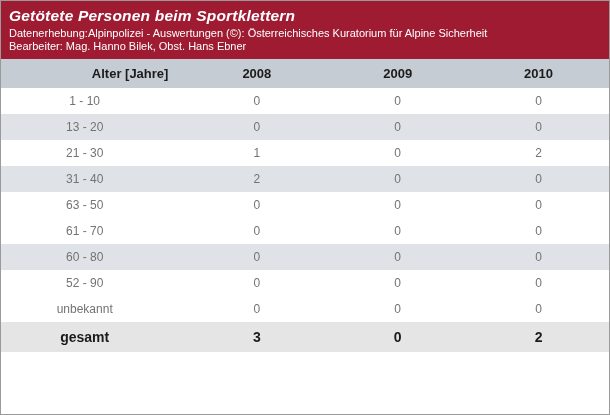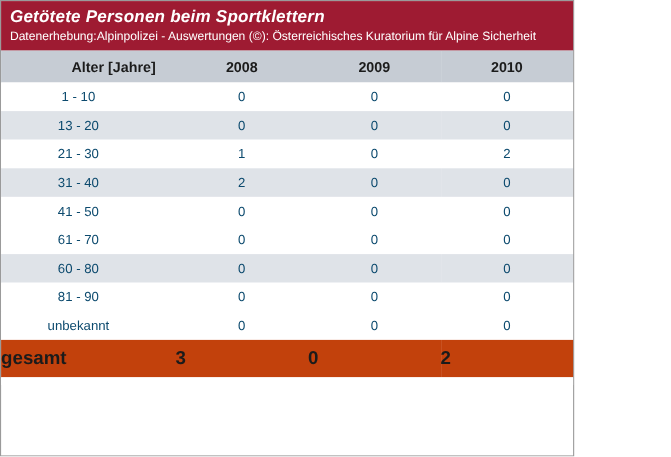--- a/index.html
+++ b/index.html
@@ -8,21 +8,21 @@
   }
   body {
     width: 610px;
     height: 415px;
     background: #ffffff;
     font-family: "Liberation Sans", sans-serif;
     overflow: hidden;
   }
   #page {
     position: relative;
-    width: 522px;
+    width: 610px;
     height: 415px;
     box-sizing: border-box;
     border: 1px solid #9a9a9a;
     background: #ffffff;
   }
   
   .header {
     background: #9e1b32;
     color: #ffffff;
     padding: 5px 8px 6px 8px;
@@ -59,56 +59,58 @@
     text-align: center;
     padding: 7px 0 7px 0;
     border: none;
   }
   thead th.age-head {
     padding-right: 18px;
     text-align: right;
   }
   tbody td {
     font-size: 12px;
-    color: #0c4a6e;
+    color: #737373;
     text-align: center;
     padding: 5px 0 5px 0;
     height: 16px;
     border: none;
   }
   tbody tr.odd td  { background: #ffffff; }
   tbody tr.even td { background: #dfe3e8; }
   tbody td.label {
     text-align: center;
     padding-right: 18px;
   }
   tfoot td {
-    background: #c2410c;
+    background: #e5e5e5;
     color: #1b1b1b;
-    font-size: 17px;
+    font-size: 14px;
     font-weight: bold;
+    text-align: center;
     padding: 7px 0 7px 0;
     border: none;
   }
   tfoot td.label {
     padding-right: 18px;
   }
   .bottom-filler {
     background: #ffffff;
     height: 7px;
   }
 </style>
 </head>
 <body>
 
 <div id="page">
 
   <div class="header">
     <div class="header-title">Getötete Personen beim Sportklettern</div>
     <div class="header-line">Datenerhebung:Alpinpolizei - Auswertungen (©): Österreichisches Kuratorium für Alpine Sicherheit</div>
+    <div class="header-line">Bearbeiter: Mag. Hanno Bilek, Obst. Hans Ebner</div>
   </div>
 
   <table class="data">
     <colgroup>
       <col class="c-age">
       <col class="c-y">
       <col class="c-y">
       <col class="c-y">
     </colgroup>
     <thead>
@@ -138,39 +140,39 @@
         <td>0</td>
         <td>2</td>
       </tr>
       <tr class="even">
         <td class="label">31 - 40</td>
         <td>2</td>
         <td>0</td>
         <td>0</td>
       </tr>
       <tr class="odd">
-        <td class="label">41 - 50</td>
+        <td class="label">63 - 50</td>
         <td>0</td>
         <td>0</td>
         <td>0</td>
       </tr>
       <tr class="odd">
         <td class="label">61 - 70</td>
         <td>0</td>
         <td>0</td>
         <td>0</td>
       </tr>
       <tr class="even">
         <td class="label">60 - 80</td>
         <td>0</td>
         <td>0</td>
         <td>0</td>
       </tr>
       <tr class="odd">
-        <td class="label">81 - 90</td>
+        <td class="label">52 - 90</td>
         <td>0</td>
         <td>0</td>
         <td>0</td>
       </tr>
       <tr class="odd">
         <td class="label">unbekannt</td>
         <td>0</td>
         <td>0</td>
         <td>0</td>
       </tr>

